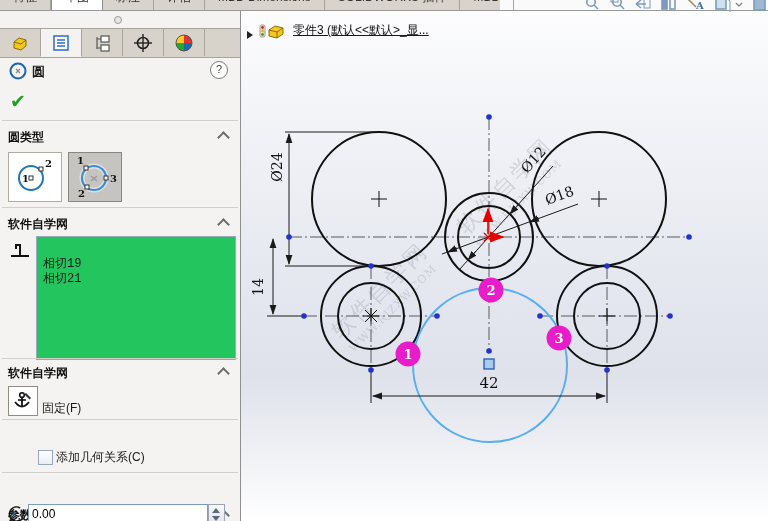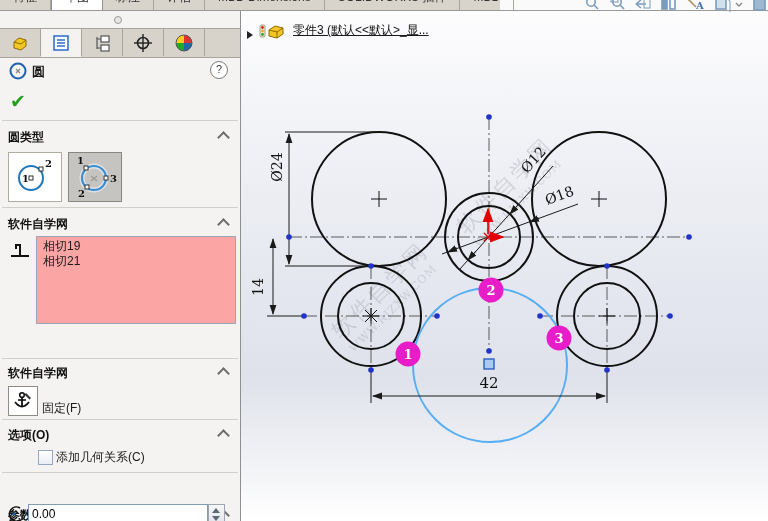--- a/index.html
+++ b/index.html
@@ -32,22 +32,22 @@
   .helpbtn{position:absolute;left:210px;top:3px;width:16px;height:16px;border:1px solid #7a7a7a;
            border-radius:50%;text-align:center;line-height:15px;font-size:11px;color:#444;background:#fff;}
   .okrow{position:absolute;left:10px;top:80px;font-size:19px;font-weight:bold;color:#1fa11f;}
   .hr{position:absolute;left:2px;width:236px;height:1px;background:#d2cfca;}
   .sech{position:absolute;left:0;width:240px;height:18px;}
   .sech .lbl{position:absolute;left:8px;top:1px;font-weight:bold;color:#111;}
   .chev{position:absolute;right:12px;top:5px;width:7px;height:7px;border-left:2px solid #6d6d6d;
         border-top:2px solid #6d6d6d;transform:rotate(45deg);}
   .typebtn{position:absolute;width:52px;height:48px;border:1px solid #b0aca4;background:#fff;}
   .typebtn.sel{background:#c6c4c0;border:1px solid #8a8780;}
-  .listbox{position:absolute;left:36px;top:226px;width:198px;height:82px;background:#fca5a5;
-           border:1px solid #99a8b8;padding:2px 0;}
+  .listbox{position:absolute;left:36px;top:226px;width:198px;height:82px;background:#22c55e;
+           border:1px solid #99a8b8;padding:20px 0;font-family:Liberation Mono, monospace;}
   .listbox .li{padding:0 6px;line-height:15px;font-size:12px;}
   .inforow{position:absolute;left:0;top:318px;width:240px;height:20px;}
   .anchorbtn{position:absolute;left:8px;top:376px;width:28px;height:28px;border:1px solid #8f8c86;
              background:#fff;display:flex;align-items:center;justify-content:center;}
   .checkbox{position:absolute;left:38px;top:440px;width:13px;height:13px;border:1px solid #95a8bd;
             background:linear-gradient(#fefefe,#e9eef6);}
   .pinput{position:absolute;left:28px;top:494px;width:172px;height:18px;border:1px solid #7f9db9;
           background:#fff;font-size:12px;padding:0 3px;font-family:"Liberation Sans",sans-serif;}
   .spinner{position:absolute;left:208px;top:494px;width:15px;height:20px;border:1px solid #9aa6b2;
            background:linear-gradient(#f8f8f8,#dfe2e8);}
@@ -231,24 +231,20 @@
         <line x1="10" y1="7.3" x2="10" y2="17" stroke="#111" stroke-width="1.8"></line>
         <line x1="6" y1="10" x2="14" y2="10" stroke="#111" stroke-width="1.6"></line>
         <path d="M3,12 q7,9 14,0" fill="none" stroke="#111" stroke-width="1.8"></path>
         <path d="M14,3 l5,5 -1.5,1.5 -5,-5 z" fill="#333"></path>
       </svg>
     </div>
     <div style="position:absolute;left:42px;top:390px">固定(F)</div>
 
     <div class="hr" style="top:409px"></div>
 
-    <div class="sech" style="top:416px">
-      <div class="lbl">选项(O)</div>
-      <div class="chev"></div>
-    </div>
     <div class="checkbox"></div>
     <div style="position:absolute;left:56px;top:439px">添加几何关系(C)</div>
 
     <div class="hr" style="top:462px"></div>
 
     <div class="sech" style="top:496px">
       <div class="lbl">参数</div>
       <div class="chev"></div>
     </div>
     <svg width="20" height="20" viewBox="0 0 20 20" style="position:absolute;left:6px;top:495px">

